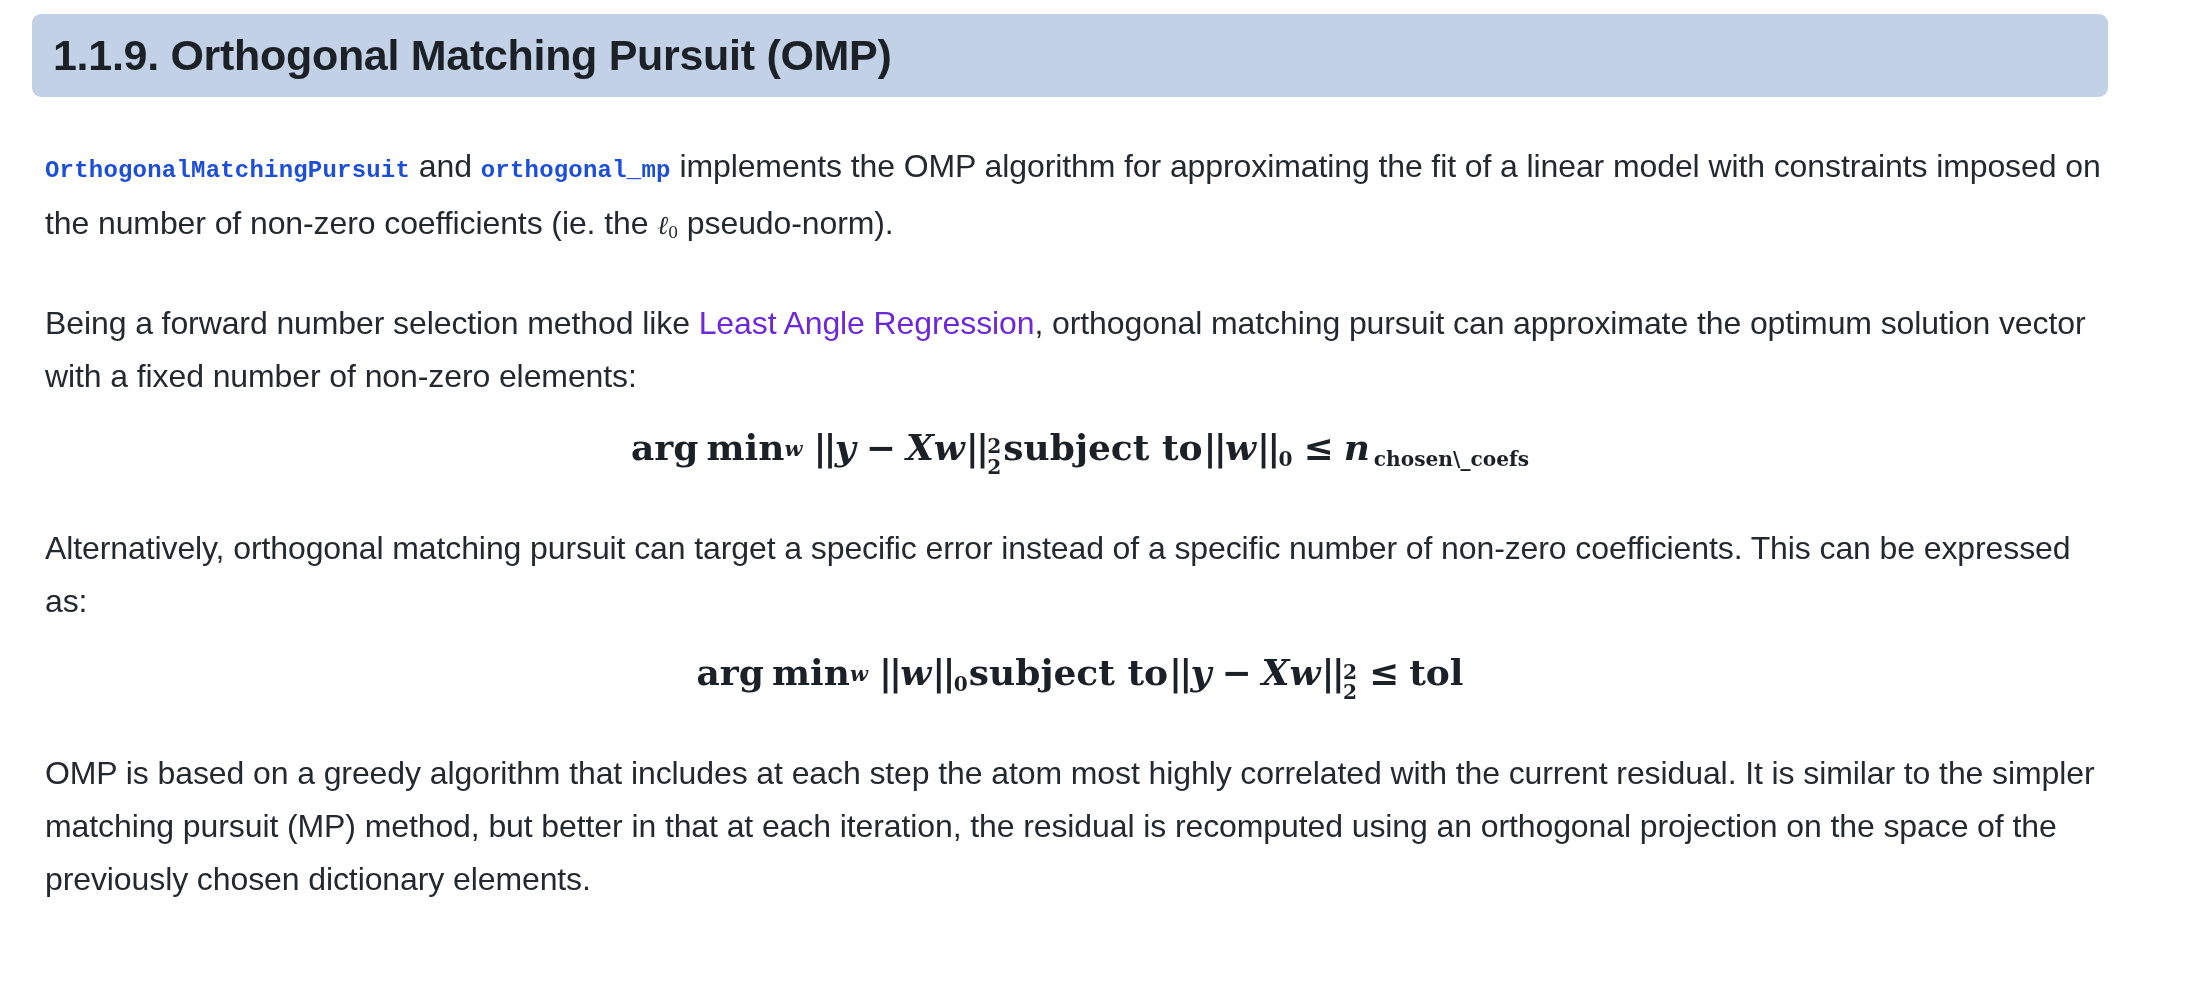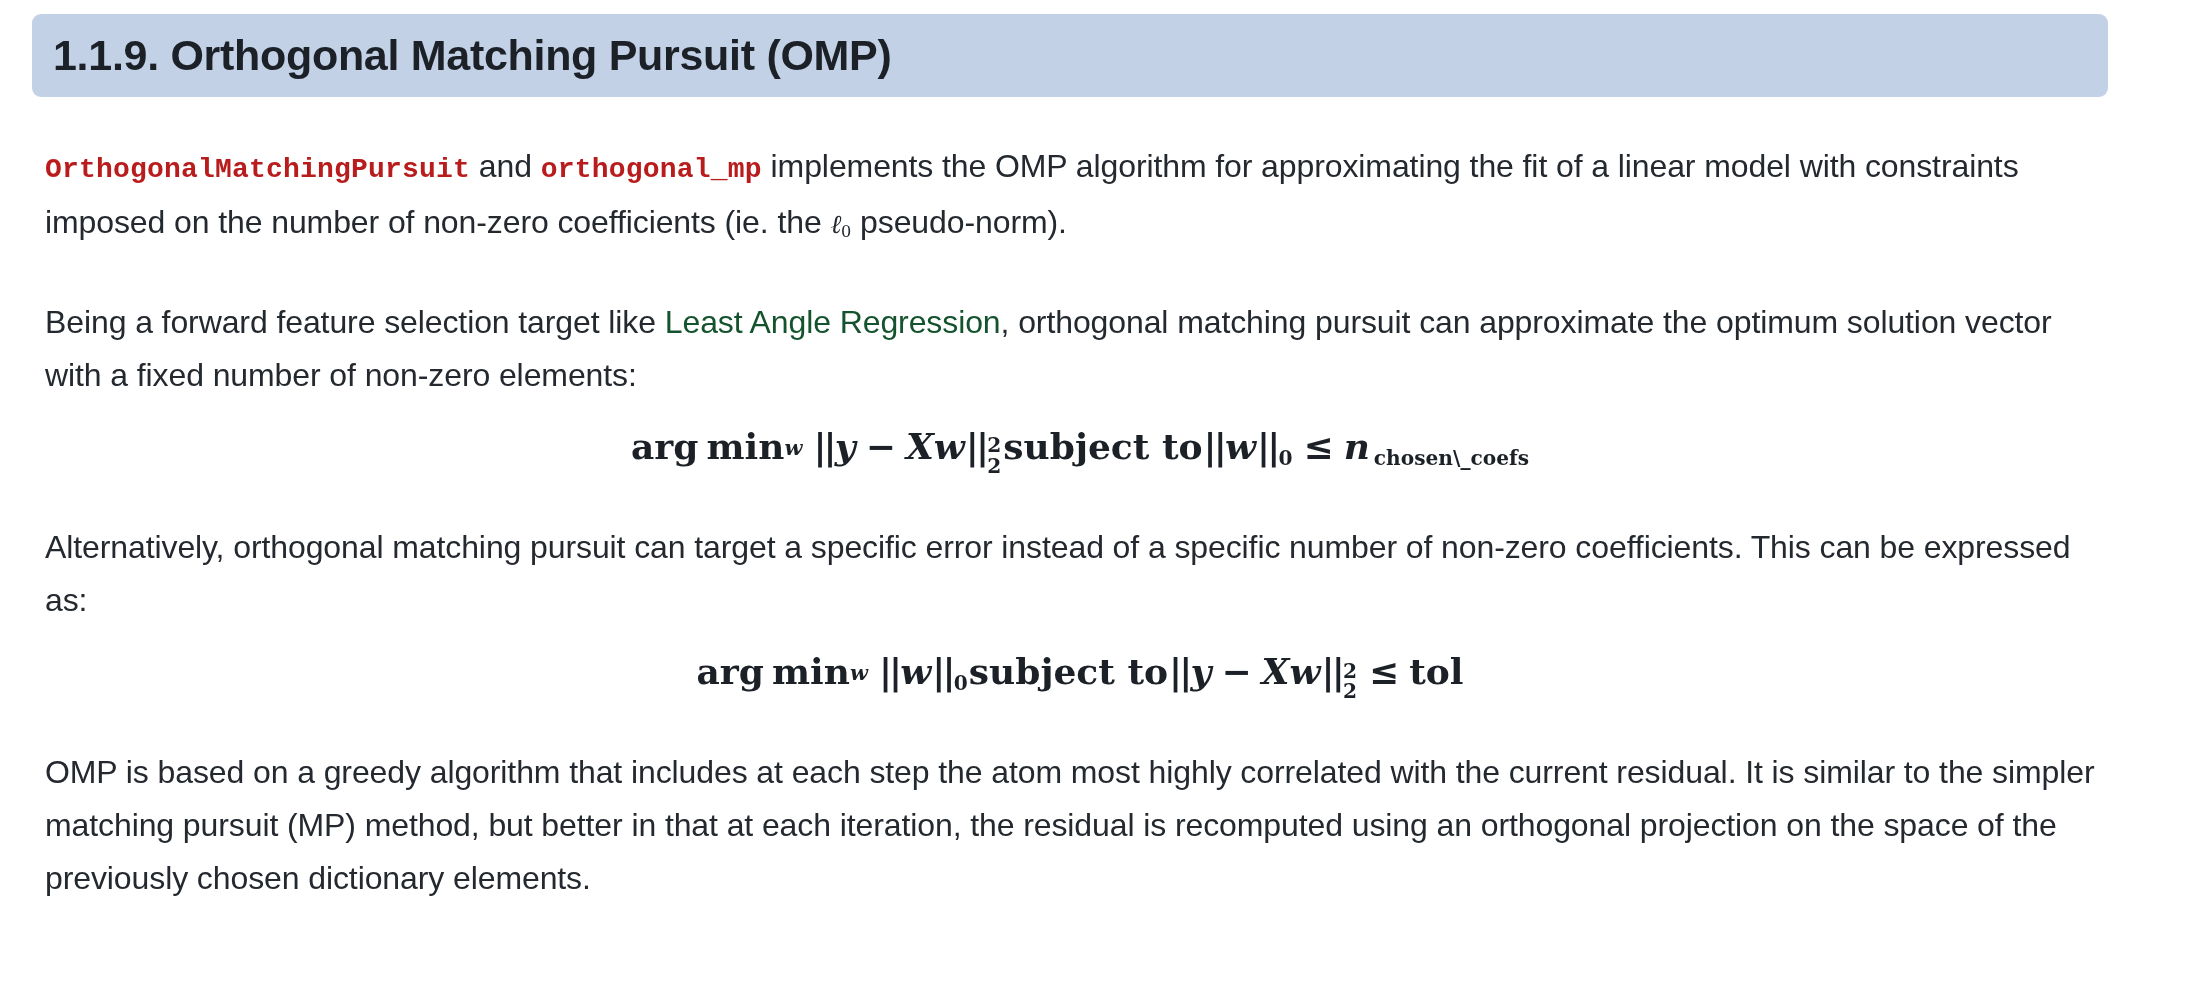--- a/index.html
+++ b/index.html
@@ -58,26 +58,26 @@
     line-height: 53px;
     color: #24292f;
     letter-spacing: -0.1px;
   }
   p.para.tight {
     margin-bottom: 26px;
   }
   code.api {
     font-family: "Liberation Mono", "DejaVu Sans Mono", monospace;
     font-weight: 700;
-    font-size: 28px;
-    color: #b91c1c;
+    font-size: 24px;
+    color: #1d4ed8;
     letter-spacing: 0.2px;
   }
   a.xref {
-    color: #14532d;
+    color: #6d28d9;
     text-decoration: none;
   }
 
   
   .mathinline {
     font-family: "DejaVu Serif", "Liberation Serif", serif;
     font-size: 26px;
   }
   .mathinline .ell {
     font-style: italic;
@@ -162,21 +162,21 @@
 <div id="page">
 
   <div class="section-heading">
     <span class="heading-text">1.1.9. Orthogonal Matching Pursuit (OMP)</span>
   </div>
 
   <div class="prose">
 
     <p class="para"><code class="api">OrthogonalMatchingPursuit</code><span> and </span><code class="api">orthogonal_mp</code><span> implements the OMP algorithm for approximating the fit of a linear model with constraints imposed on the number of non-zero coefficients (ie. the </span><span class="mathinline"><span class="ell">ℓ</span><sub>0</sub></span><span> pseudo-norm).</span></p>
 
-    <p class="para tight"><span>Being a forward feature selection target like </span><a class="xref" href="#">Least Angle Regression</a><span>, orthogonal matching pursuit can approximate the optimum solution vector with a fixed number of non-zero elements:</span></p>
+    <p class="para tight"><span>Being a forward number selection method like </span><a class="xref" href="#">Least Angle Regression</a><span>, orthogonal matching pursuit can approximate the optimum solution vector with a fixed number of non-zero elements:</span></p>
 
     <div class="math-display">
       <span class="mrow">
         <span class="op-argmin">
           <span class="arg">arg</span>
           <span class="minstack">
             <span class="mintop">min</span>
             <span class="minbot">w</span>
           </span>
         </span>

